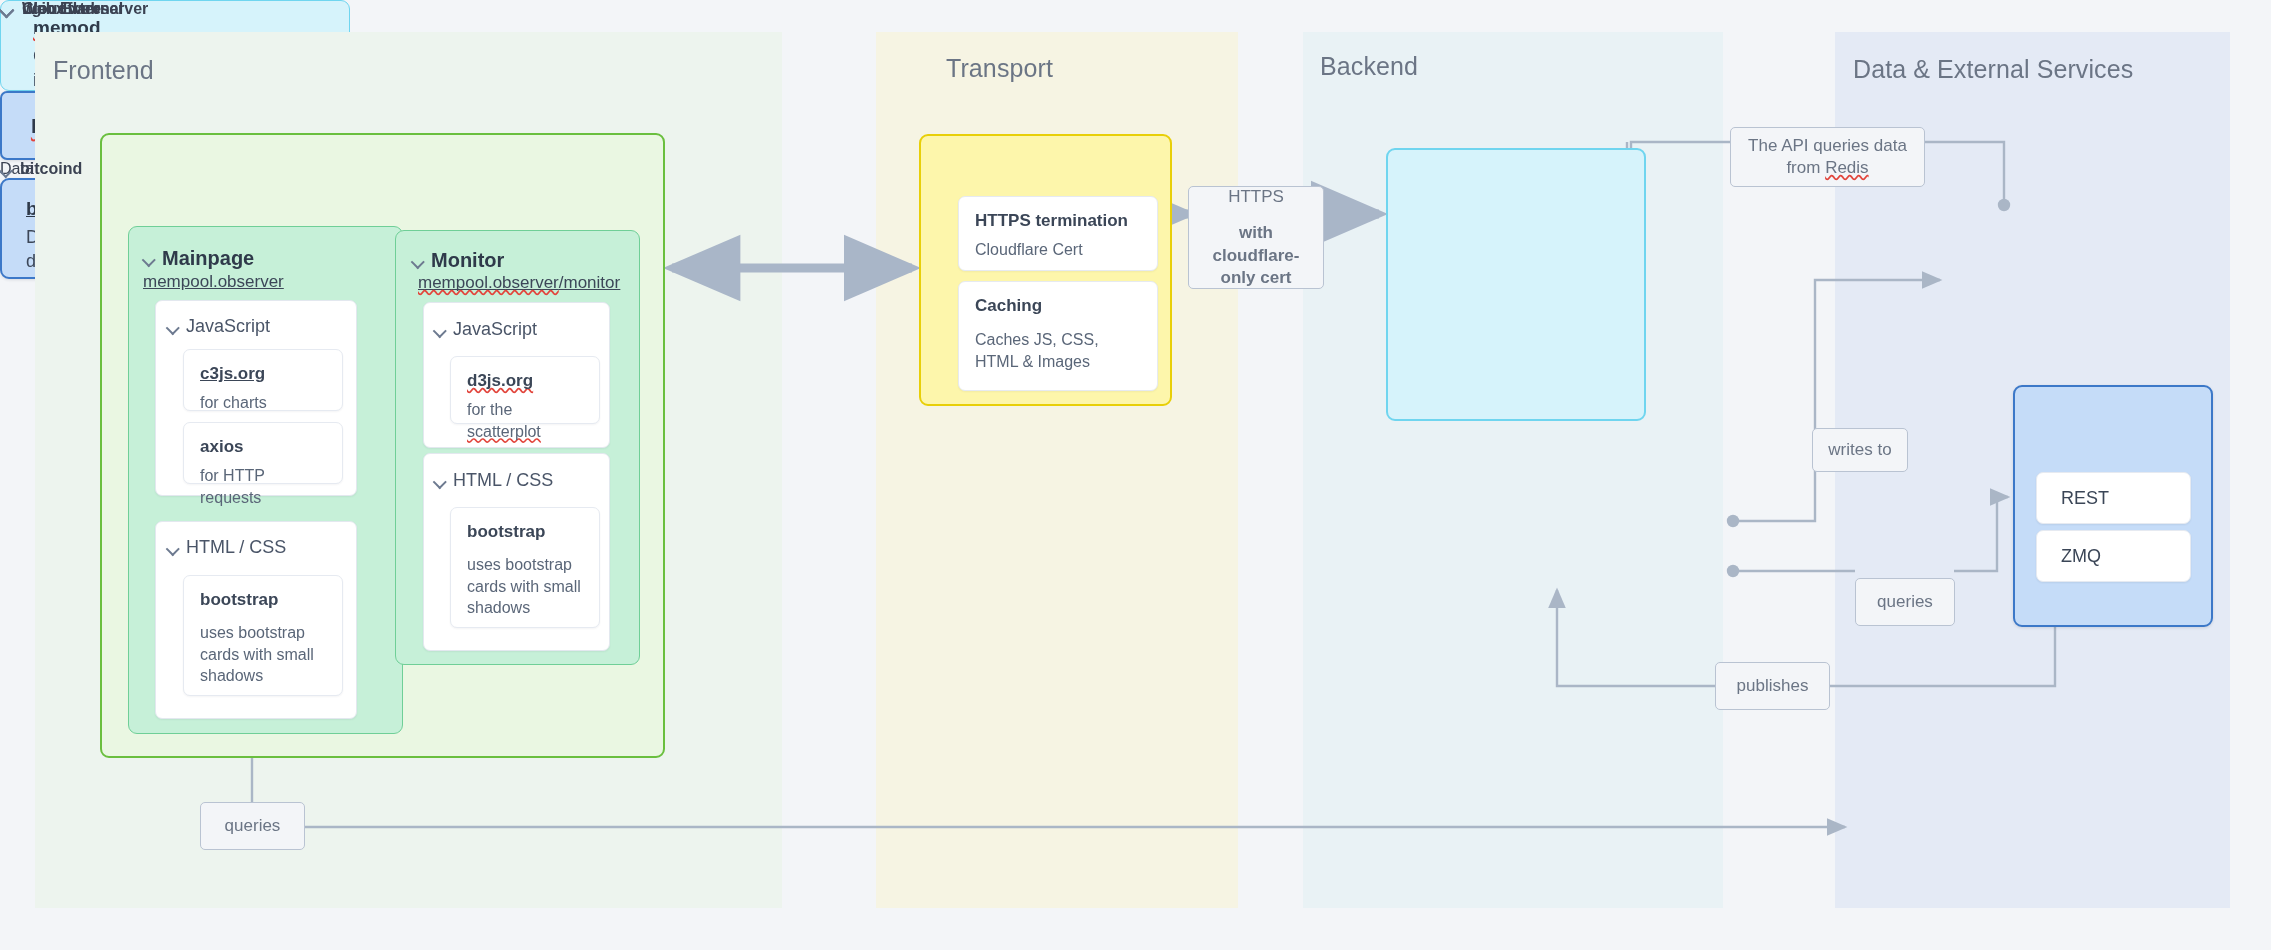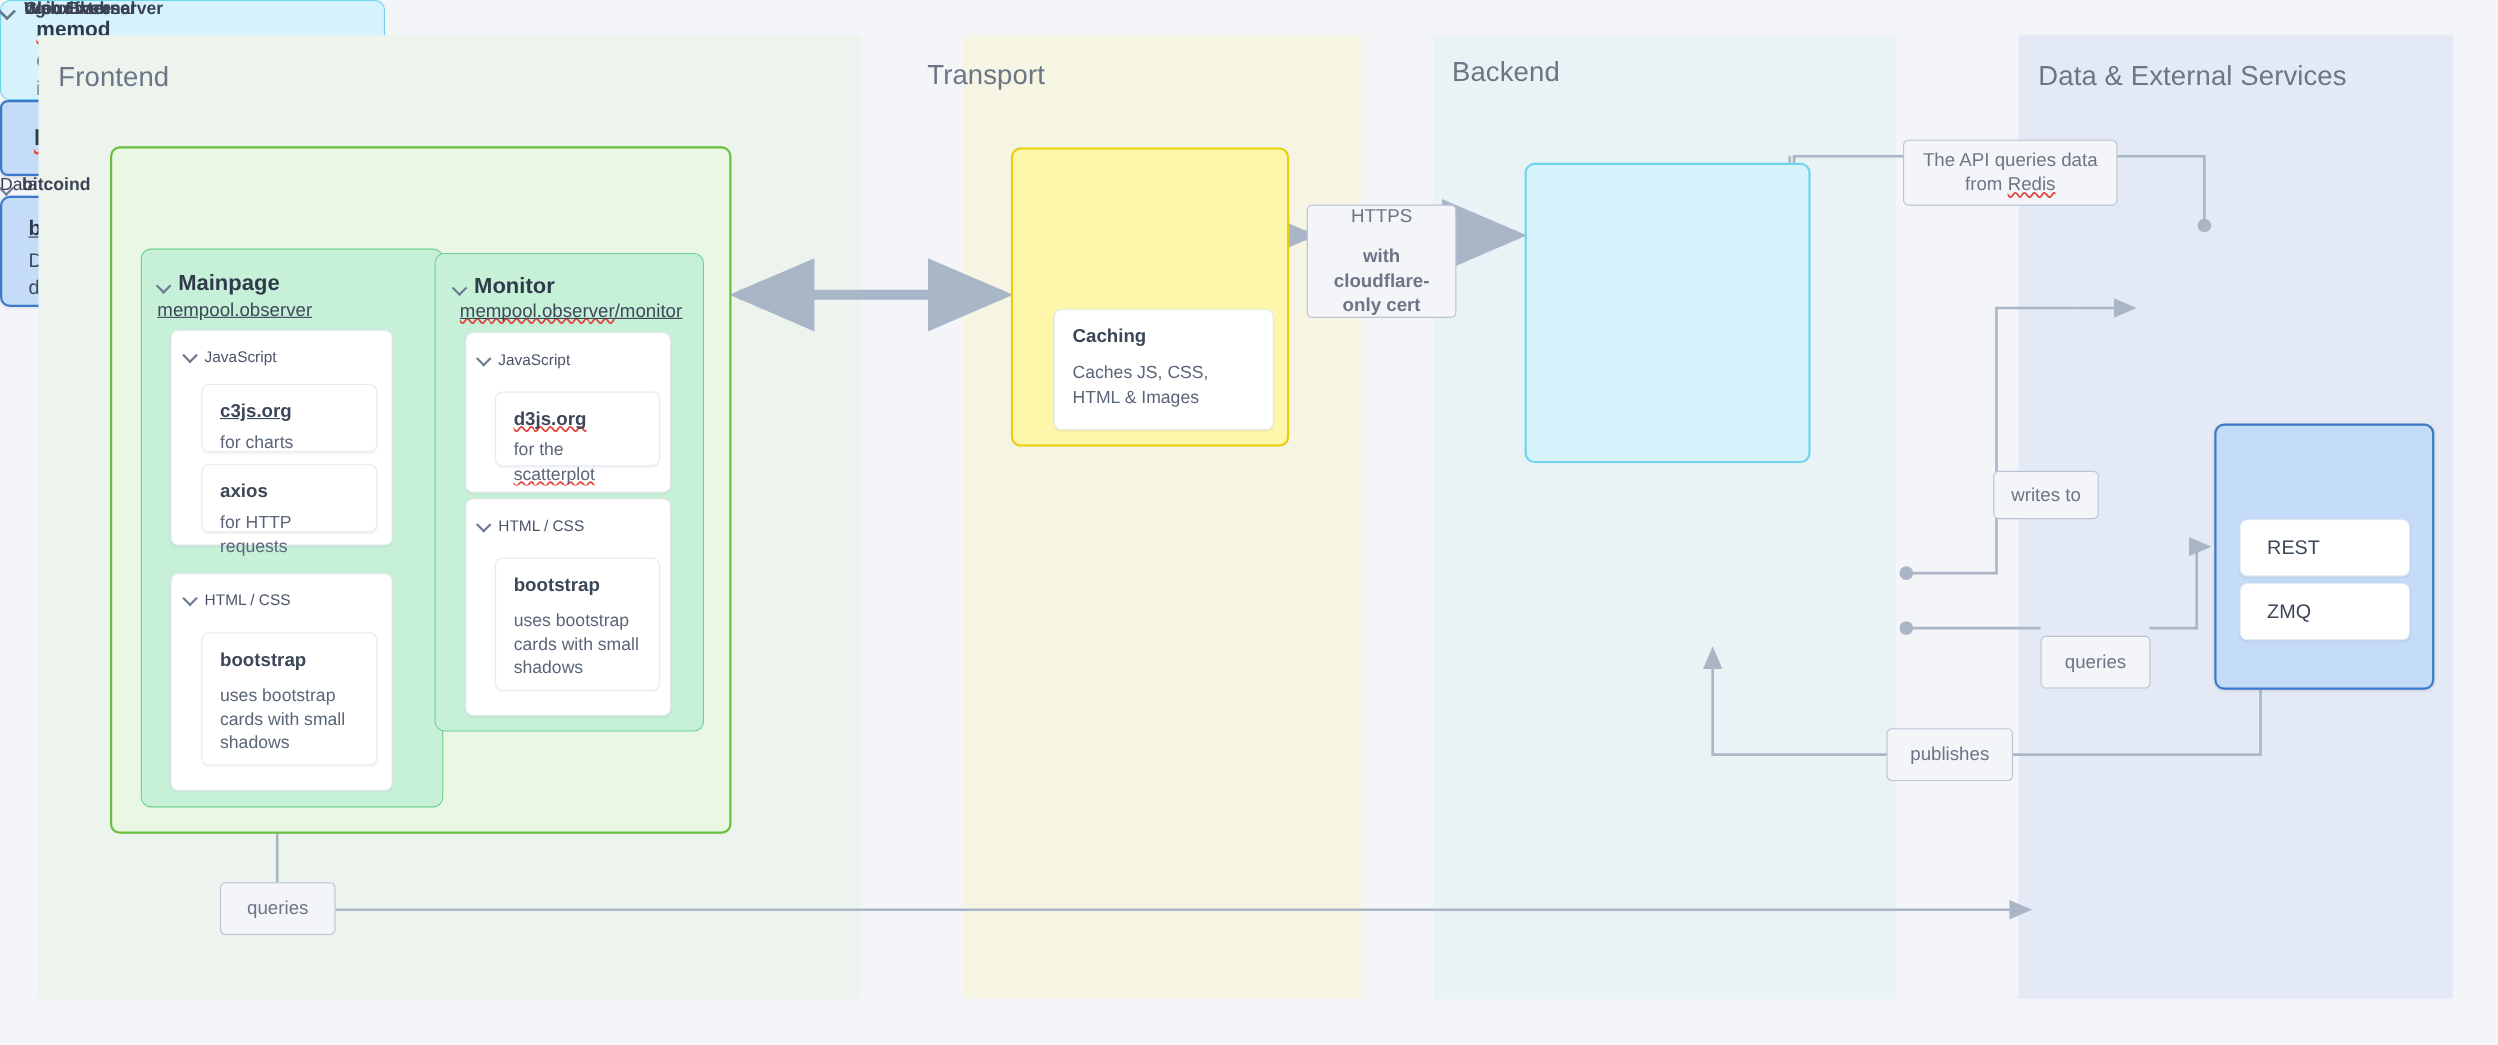--- a/index.html
+++ b/index.html
@@ -93,22 +93,22 @@
   
   .panel{
     position:absolute;
     background:#ffffff;
     border:1px solid #e3e8ef;
     border-radius:7px;
     box-shadow:0 1px 2px rgba(30,40,60,.06);
   }
   .panel-head{
     position:absolute;
-    font-size:14px;color:#4a5568;
-    display:flex;align-items:flex-start;gap:8px;white-space:nowrap;
+    font-size:18px;color:#4a5568;
+    display:flex;align-items:center;gap:8px;white-space:nowrap;
   }
   
   .leaf{
     position:absolute;
     background:#fff;
     border:1px solid #e6eaf1;
     border-radius:7px;
     box-shadow:0 1px 2px rgba(30,40,60,.05);
     box-sizing:border-box;
     padding:14px 16px;
@@ -220,21 +220,21 @@
 <body>
 
 <div class="canvas">
 
   <div class="lane" id="lane-frontend"></div>
   <div class="lane" id="lane-transport"></div>
   <div class="lane" id="lane-backend"></div>
   <div class="lane" id="lane-data"></div>
 
   <div class="lane-title" style="left:53px;top:56px;">Frontend</div>
-  <div class="lane-title" style="left:843px;top:54px;">Transport</div>
+  <div class="lane-title" style="left:946px;top:54px;">Transport</div>
   <div class="lane-title" style="left:1320px;top:52px;">Backend</div>
   <div class="lane-title" style="left:1853px;top:55px;">Data &amp; External Services</div>
 
   <svg id="edges" viewBox="0 0 2271 950">
     <defs>
       <marker id="ar" markerWidth="9" markerHeight="9" refX="7.6" refY="4.5" orient="auto">
         <path d="M0,0.8 L8.6,4.5 L0,8.2 Z" fill="#aab6c6"></path>
       </marker>
       <marker id="arL" markerWidth="9" markerHeight="9" refX="7.6" refY="4.5" orient="auto">
         <path d="M0,0.8 L8.6,4.5 L0,8.2 Z" fill="#a9b6c8"></path>
@@ -345,20 +345,24 @@
   <div class="leaf" style="left:450px;top:507px;width:150px;height:121px;">
     <div class="t">bootstrap</div>
     <div class="d" style="margin-top:12px;">uses bootstrap cards with small shadows</div>
   </div>
 
   <div class="group" id="cloudflare"></div>
   <div class="group-head">
     <span class="chev"></span>
     <span>Cloudflare</span>
   </div>
+  <div class="leaf" style="left:958px;top:196px;width:200px;height:75px;">
+    <div class="t">HTTPS termination</div>
+    <div class="d">Cloudflare Cert</div>
+  </div>
   <div class="leaf" style="left:958px;top:281px;width:200px;height:110px;">
     <div class="t">Caching</div>
     <div class="d" style="margin-top:13px;">Caches JS, CSS, HTML &amp; Images</div>
   </div>
 
   <div class="note" style="left:1188px;top:186px;width:136px;height:103px;">
     <div>HTTPS</div>
     <div style="margin-top:14px;font-weight:bold;">with cloudflare-only cert</div>
   </div>
 

